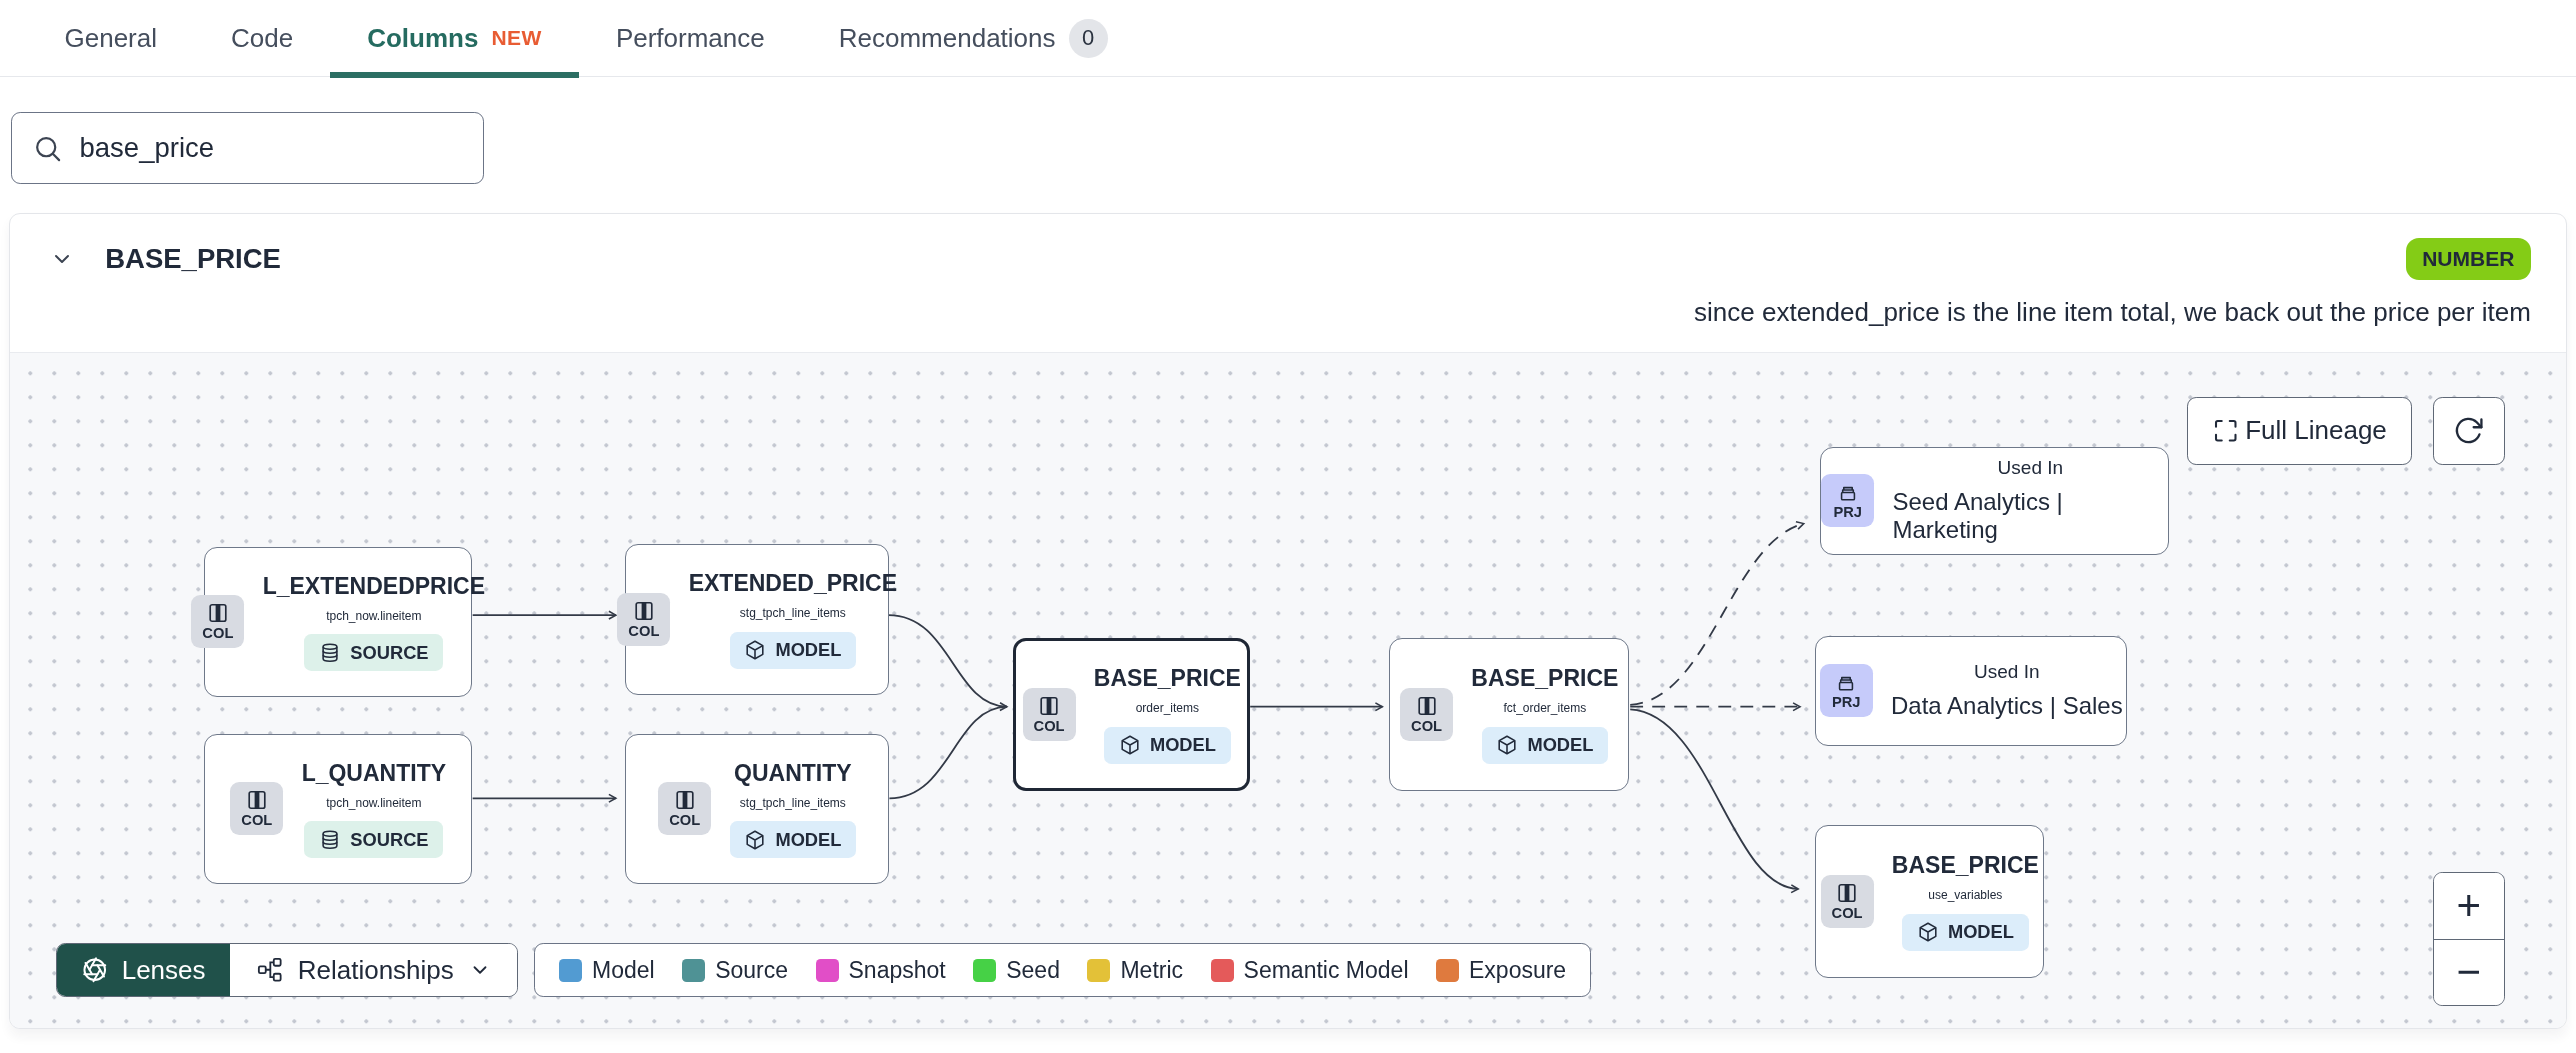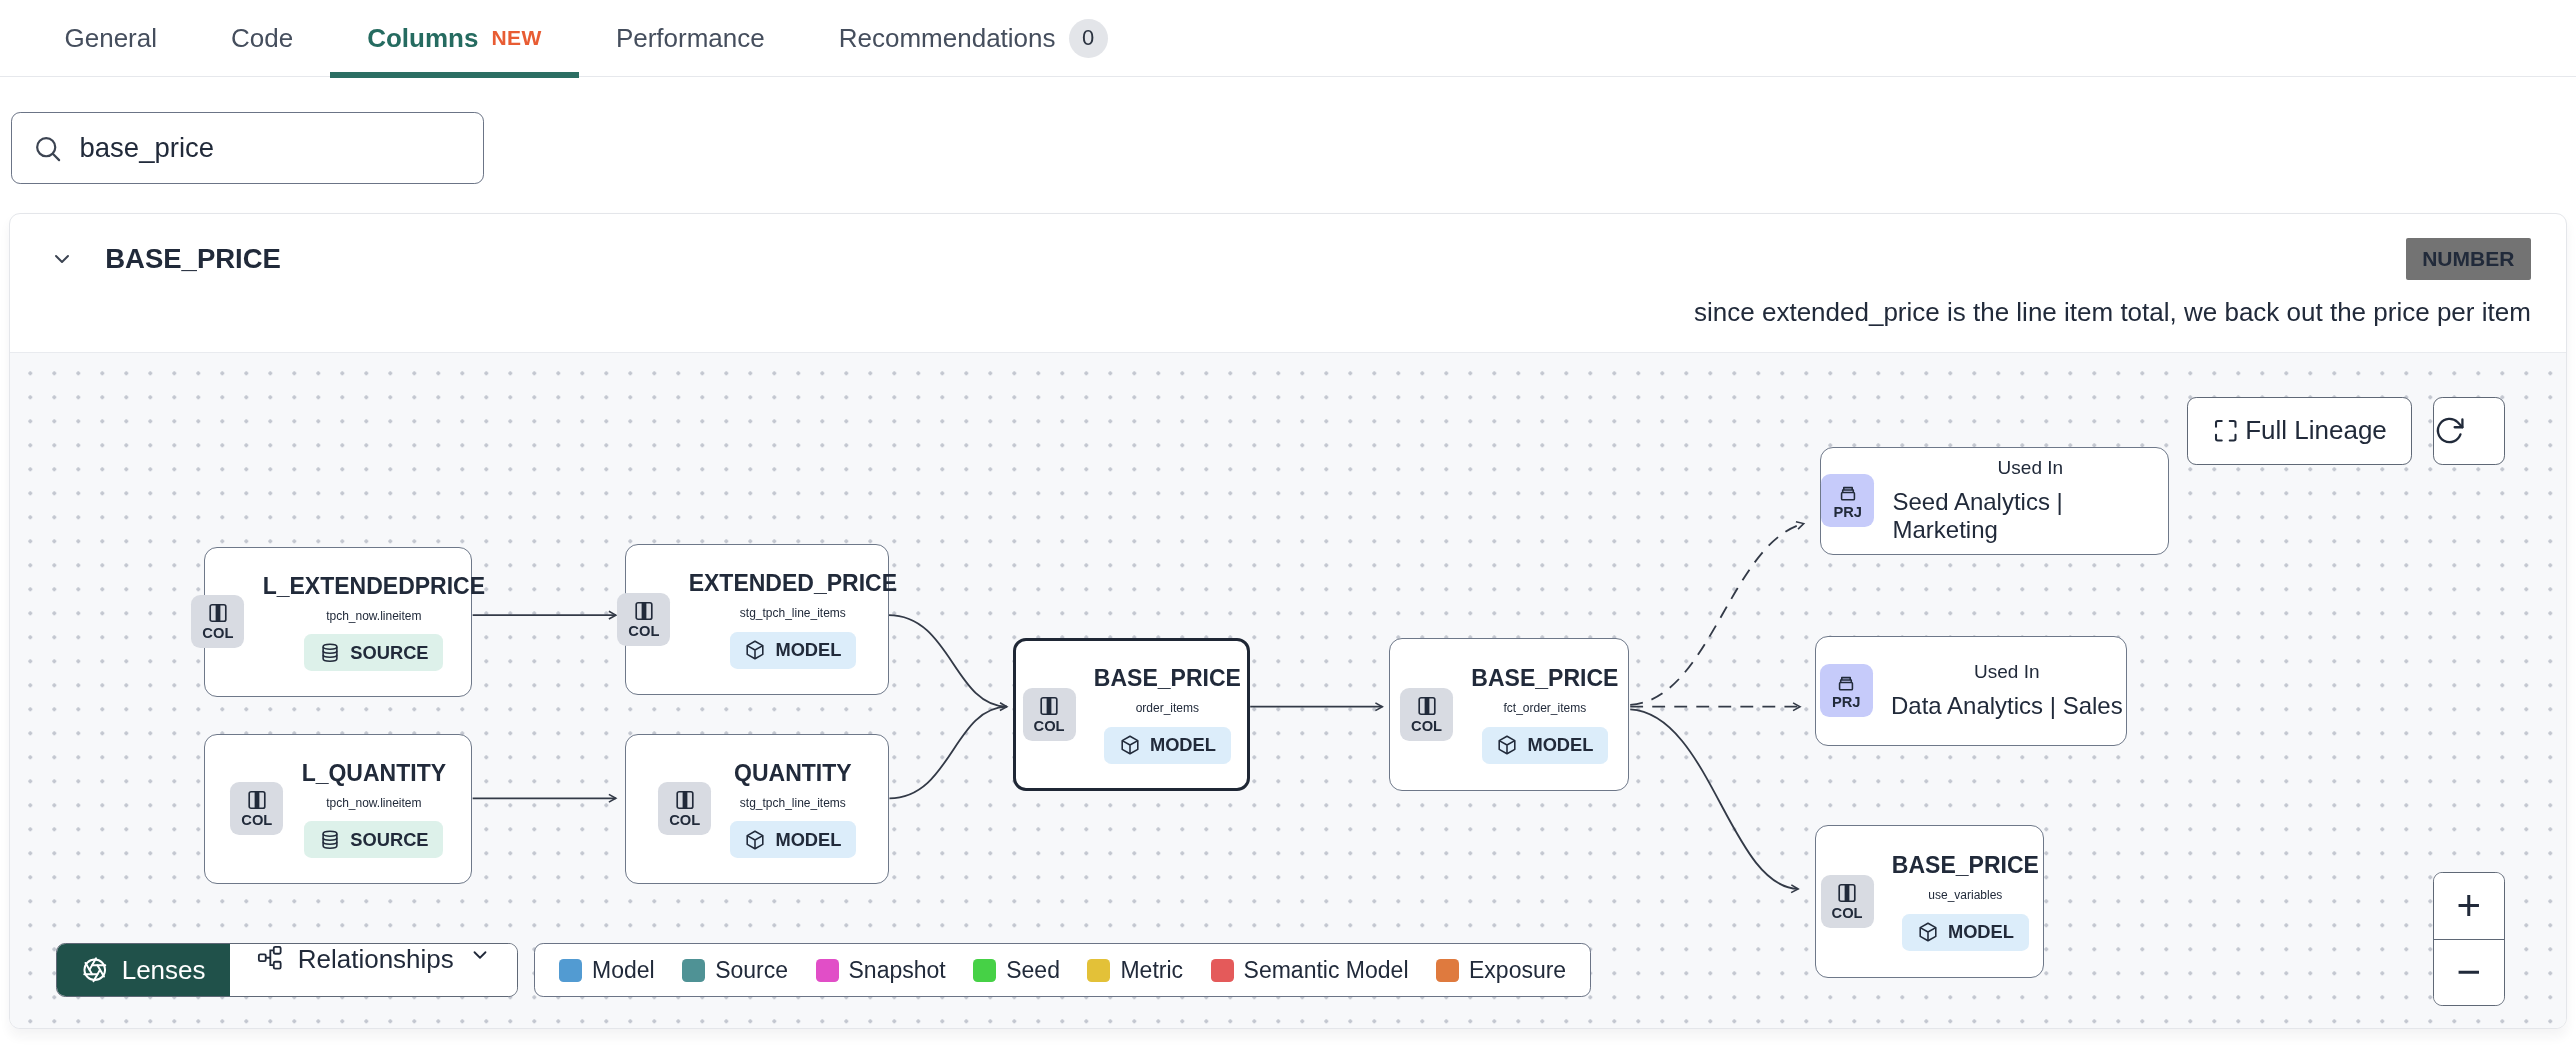--- a/index.html
+++ b/index.html
@@ -21,21 +21,21 @@
     display:flex; align-items:center; gap:16.5px; padding:0 20px; }
   .search-box svg { flex:none; color:#3c4452; }
   .search-box input { border:none; outline:none; flex:1; font-size:27.5px; color:#212a3a; background:transparent; font-family:inherit; }
 
   
   .panel { margin:29px 9.2px 0; height:816px; border:1.8px solid #e4e6ea; border-radius:11px; background:#fff;
     display:flex; flex-direction:column; overflow:hidden; box-shadow:0 7.3px 11px rgba(30,40,60,.05); }
   .panel-head { display:flex; align-items:center; padding:24px 35px 0 40px; }
   .chev-btn { background:none; border:none; color:#3c4452; margin-right:31px; cursor:pointer; display:flex; }
   .col-name { font-size:27.5px; font-weight:700; }
-  .type-badge { margin-left:auto; background:#737373; border-radius:2px; padding:9.2px 16.5px; font-size:21px; font-weight:600; color:#212a3a; }
+  .type-badge { margin-left:auto; background:#84cc16; border-radius:13px; padding:9.2px 16.5px; font-size:21px; font-weight:600; color:#212a3a; }
   .panel-desc { padding:16.5px 35px 24px 40px; font-size:26px; color:#212a3a;text-align:right; }
 
   
   .canvas { flex:1; position:relative; border-top:0.9px solid #e9ebef; background-color:#f7f8fa;
     background-image:radial-gradient(circle,#c3c7d0 2px,transparent 2.1px); background-size:24px 24px; background-position:8.3px 8.3px; }
   .edges { position:absolute; inset:0; width:100%; height:100%; }
 
   .node { position:absolute; background:#fff; border:1.8px solid #6e7889; border-radius:13px;
     display:flex; align-items:center; justify-content:center; gap:18.3px; cursor:pointer; }
   .node.selected { border:3.7px solid #1f2735; }
@@ -48,32 +48,32 @@
   .nsub { font-size:12px; }
   .nbadge { display:flex; align-items:center; gap:9.2px; border-radius:7.3px; padding:7.3px 14.7px; margin-top:2.8px;
     font-size:18.3px; font-weight:600; color:#212a3a; }
   .nbadge.source { background:#ddf1ea; }
   .nbadge.model { background:#dcedfa; }
   .usedin-label { font-size:19px; }
   .usedin-name { font-size:24px; font-weight:500; }
 
   
   .btn { background:#fff; border:1.8px solid #5f6876; border-radius:9.2px; color:#212a3a;
-    display:flex; align-items:center; gap:6px; font-size:26px; cursor:pointer; font-family:inherit; }
+    display:flex; align-items:center; justify-content:center; gap:6px; font-size:26px; cursor:pointer; font-family:inherit; }
   .full-lineage { position:absolute; top:44px; right:154px; height:68px; padding:0 24px; }
   .refresh { position:absolute; top:44px; right:61px; width:72px; height:68px; }
   .zoomctl { position:absolute; top:519px; right:61px; width:72px; border:1.8px solid #5f6876; border-radius:9.2px; background:#fff; overflow:hidden; }
   .zbtn { height:66px; display:flex; align-items:center; justify-content:center; font-size:42px; font-weight:400; color:#212a3a; cursor:pointer; background:#fff; border:none; width:100%; font-family:inherit; }
   .zbtn + .zbtn { border-top:1.8px solid #5f6876; }
 
   
   .toolbar { position:absolute; left:46px; bottom:31px; display:flex; gap:16.5px; height:54px; align-items:stretch; }
   .lens-group { display:flex; border:1.8px solid #5f6876; border-radius:9.2px; overflow:hidden; background:#fff; }
   .lenses { display:flex; align-items:center; gap:13px; padding:0 24px; color:#fff; font-size:26px; font-weight:500; cursor:pointer; border:none; font-family:inherit; }
-  .rel { display:flex; gap:14.7px; padding:0 26px; font-size:26px; color:#212a3a; cursor:pointer; background:#fff; border:none; font-family:inherit; }
+  .rel { display:flex; align-items:center; gap:14.7px; padding:0 26px; font-size:26px; color:#212a3a; cursor:pointer; background:#fff; border:none; font-family:inherit; }
   .legend { display:flex; align-items:center; gap:27.5px; border:1.8px solid #6b7486; border-radius:9.2px; background:#fff; padding:0 24px; font-size:23px; }
   .legend .item { display:flex; align-items:center; gap:10px; }
   .sw { width:23px; height:23px; border-radius:4.6px; display:inline-block; flex:none; }
 </style>
 </head>
 <body>
 
 <nav class="tabbar">
   <div class="tab">
       <span>General</span>

